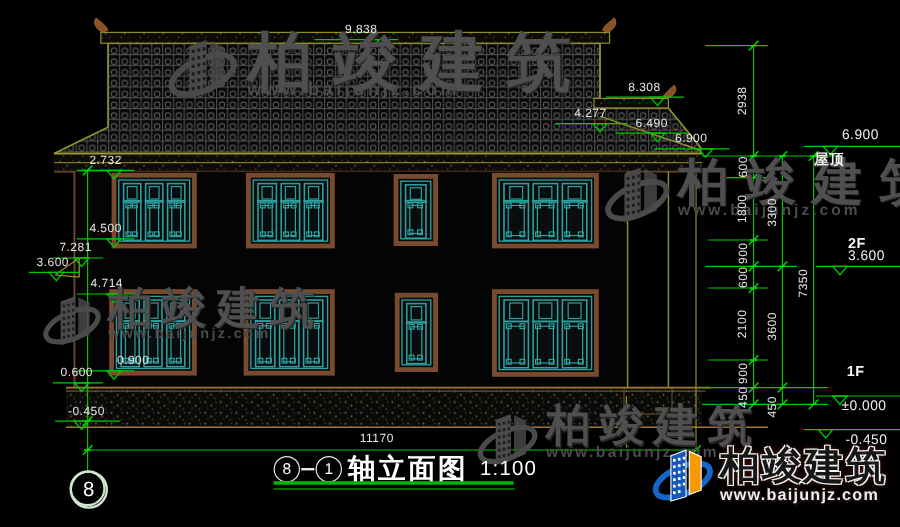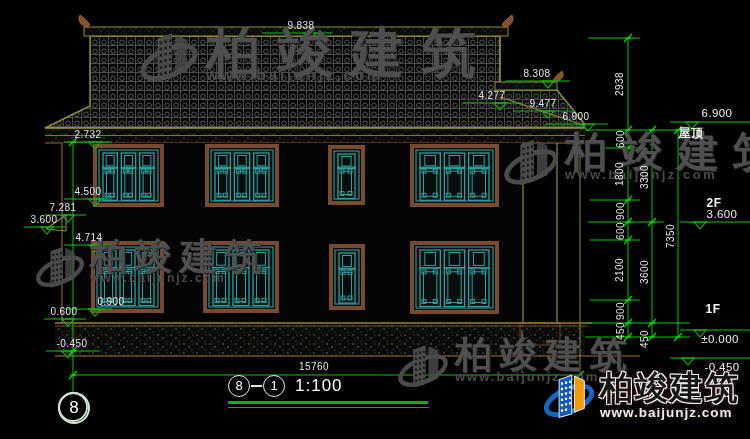--- a/index.html
+++ b/index.html
@@ -426,21 +426,21 @@
     <div class="wm-text" style="margin-left:5px;">
       <span class="wm-brand" style="font-size:37px;letter-spacing:8px;">柏竣建筑</span>
       <span class="wm-site" style="font-size:13px;letter-spacing:2px;margin-top:-5px;">www.baijunjz.com</span>
     </div>
   </div>
 
   <div id="textlayer">
       <span class="dt" style="left: 301px; top: 25px;">9.838</span>
       <span class="dt" style="left: 537px; top: 73px;">8.308</span>
       <span class="dt" style="left: 492px; top: 95px;">4.277</span>
-      <span class="dt" style="left: 543px; top: 103px;">9.477</span>
+      <span class="dt" style="left: 543px; top: 103px;">6.490</span>
       <span class="dt" style="left: 576px; top: 116px;">6.900</span>
       <span class="dt" style="left: 88px; top: 134px;">2.732</span>
       <span class="dt" style="left: 88px; top: 191px;">4.500</span>
       <span class="dt" style="left: 63px; top: 207px;">7.281</span>
       <span class="dt" style="left: 44px; top: 219px;">3.600</span>
       <span class="dt" style="left: 89px; top: 237px;">4.714</span>
       <span class="dt" style="left: 89px; top: 301px; padding-left: 44px;">0.900</span>
       <span class="dt" style="left: 64px; top: 311px;">0.600</span>
       <span class="dt" style="left: 72px; top: 343px;">-0.450</span>
       <span class="lbl" style="left: 691px; top: 100px; margin-top: 33px;">屋顶</span>
@@ -455,27 +455,28 @@
       <span class="dtv" style="left: 619px; top: 174px;">1800</span>
       <span class="dtv" style="left: 620px; top: 211px;">900</span>
       <span class="dtv" style="left: 620px; top: 231px;">600</span>
       <span class="dtv" style="left: 619px; top: 270px;">2100</span>
       <span class="dtv" style="left: 620px; top: 311px;">900</span>
       <span class="dtv" style="left: 620px; top: 331px;">450</span>
       <span class="dtv" style="left: 644px; top: 177px;">3300</span>
       <span class="dtv" style="left: 644px; top: 272px;">3600</span>
       <span class="dtv" style="left: 644px; top: 339px;">450</span>
       <span class="dtv" style="left: 670px; top: 236px;">7350</span>
-      <span class="dt" style="left: 314px; top: 366px;">15760</span>
+      <span class="dt" style="left: 314px; top: 366px;">11170</span>
     </div>
 
   <div id="titleblock">
     <span class="axcirc">8</span>
     <span class="axdash"></span>
     <span class="axcirc">1</span>
+    <span id="title-name">轴立面图</span>
     <span id="title-scale">1:100</span>
   </div>
   <div id="uline1"></div>
   <div id="uline2"></div>
 
   <div id="bubble8">8</div>
 
   <div id="brandfooter">
     <svg width="54" height="58" viewBox="0 0 60 60">
       <ellipse cx="30" cy="36" rx="27" ry="12.5" transform="rotate(-24 30 36)" fill="none" stroke="#1467c6" stroke-width="5.5"></ellipse>

